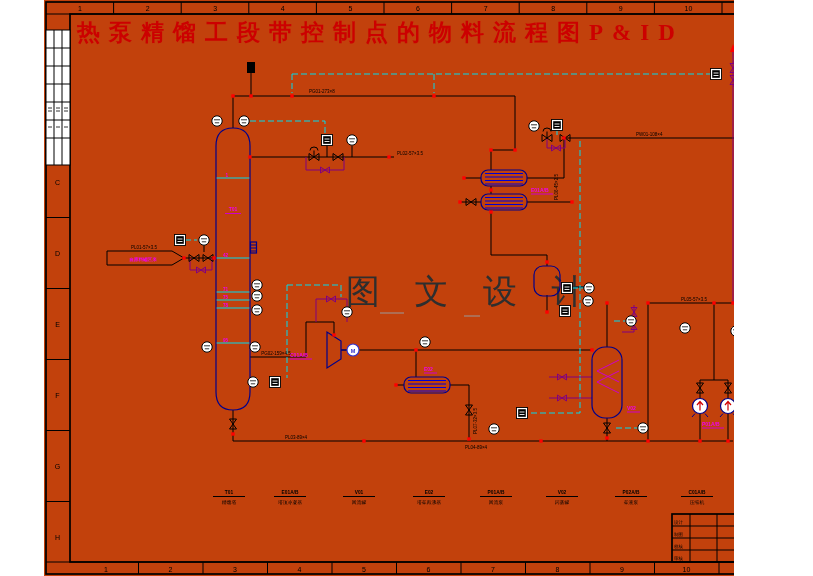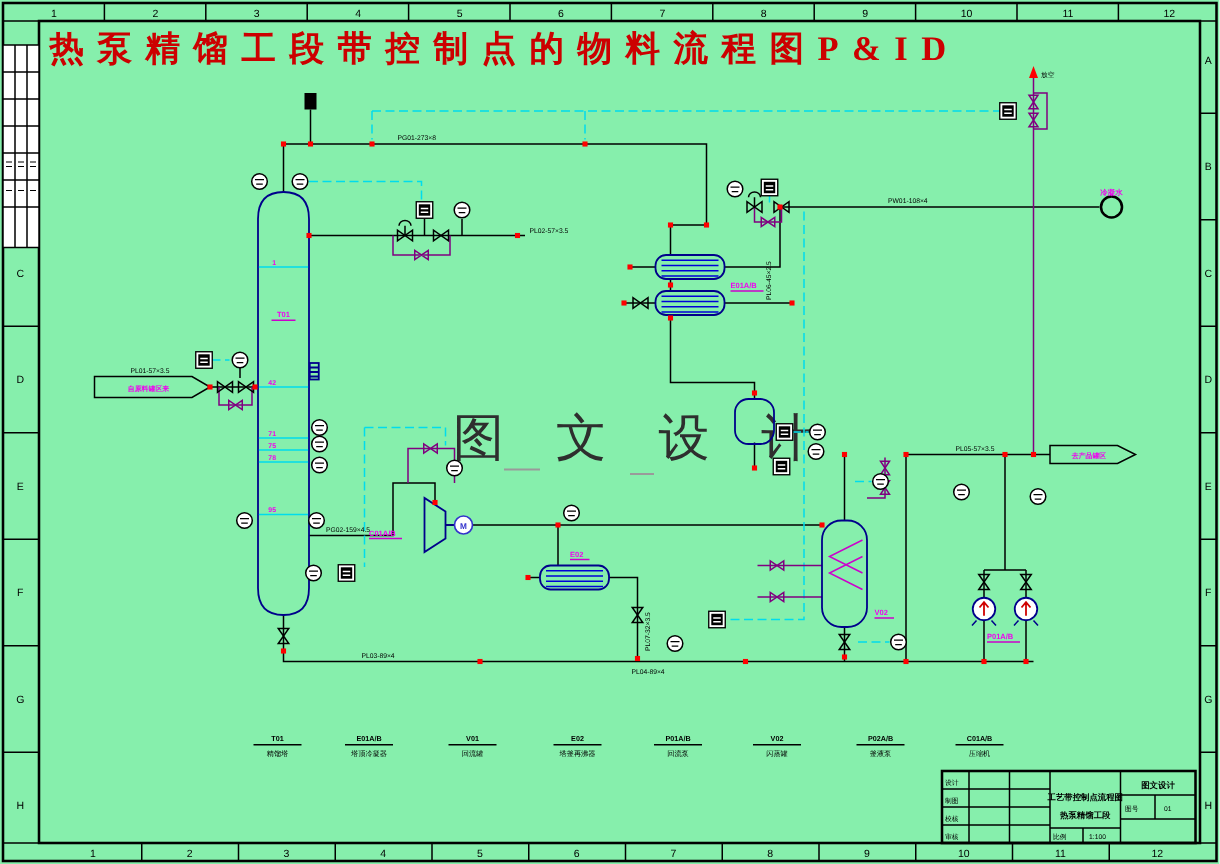--- a/index.html
+++ b/index.html
@@ -1,16 +1,16 @@
 <!DOCTYPE html>
 <html><head>
 <meta charset="utf-8">
 <style>
   html,body{margin:0;padding:0;background:#fff;}
-  .stage{width:813px;height:576px;position:relative;background:#86efac;overflow:hidden;}
+  .stage{width:690px;height:576px;position:relative;background:#c2410c;overflow:hidden;margin-left:44px;}
   svg{display:block;}
   text{font-family:"Liberation Sans","DejaVu Sans",sans-serif;}
   .serif{font-family:"Liberation Serif","DejaVu Serif",serif;}
   .zone{font-size:7px;fill:#000;}
   .num{font-size:7px;fill:#000;}
   .t45{font-size:4.5px;fill:#000;}
   .t48{font-size:4.8px;fill:#000;}
   .magt{font-size:5px;fill:#f000f0;font-weight:bold;}
   .magt45{font-size:4.6px;fill:#f000f0;font-weight:bold;}
   .k{stroke:#000;fill:none;stroke-width:1;}

